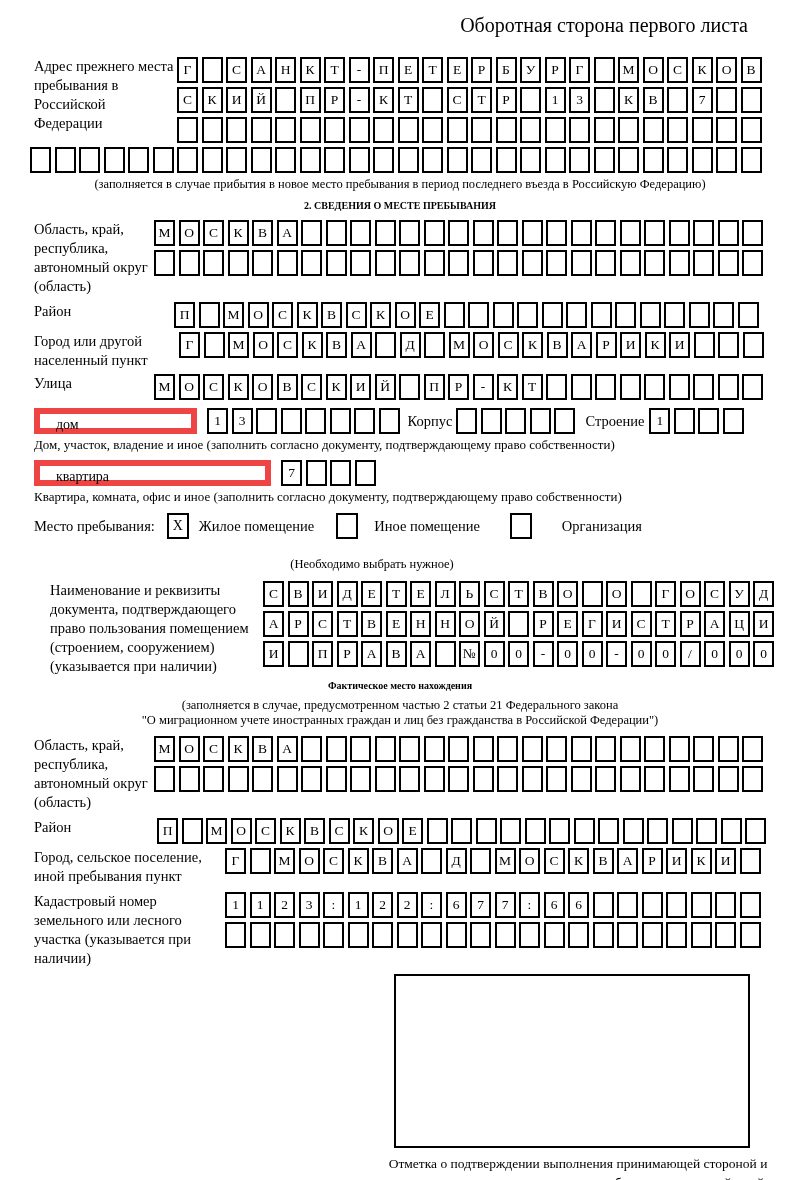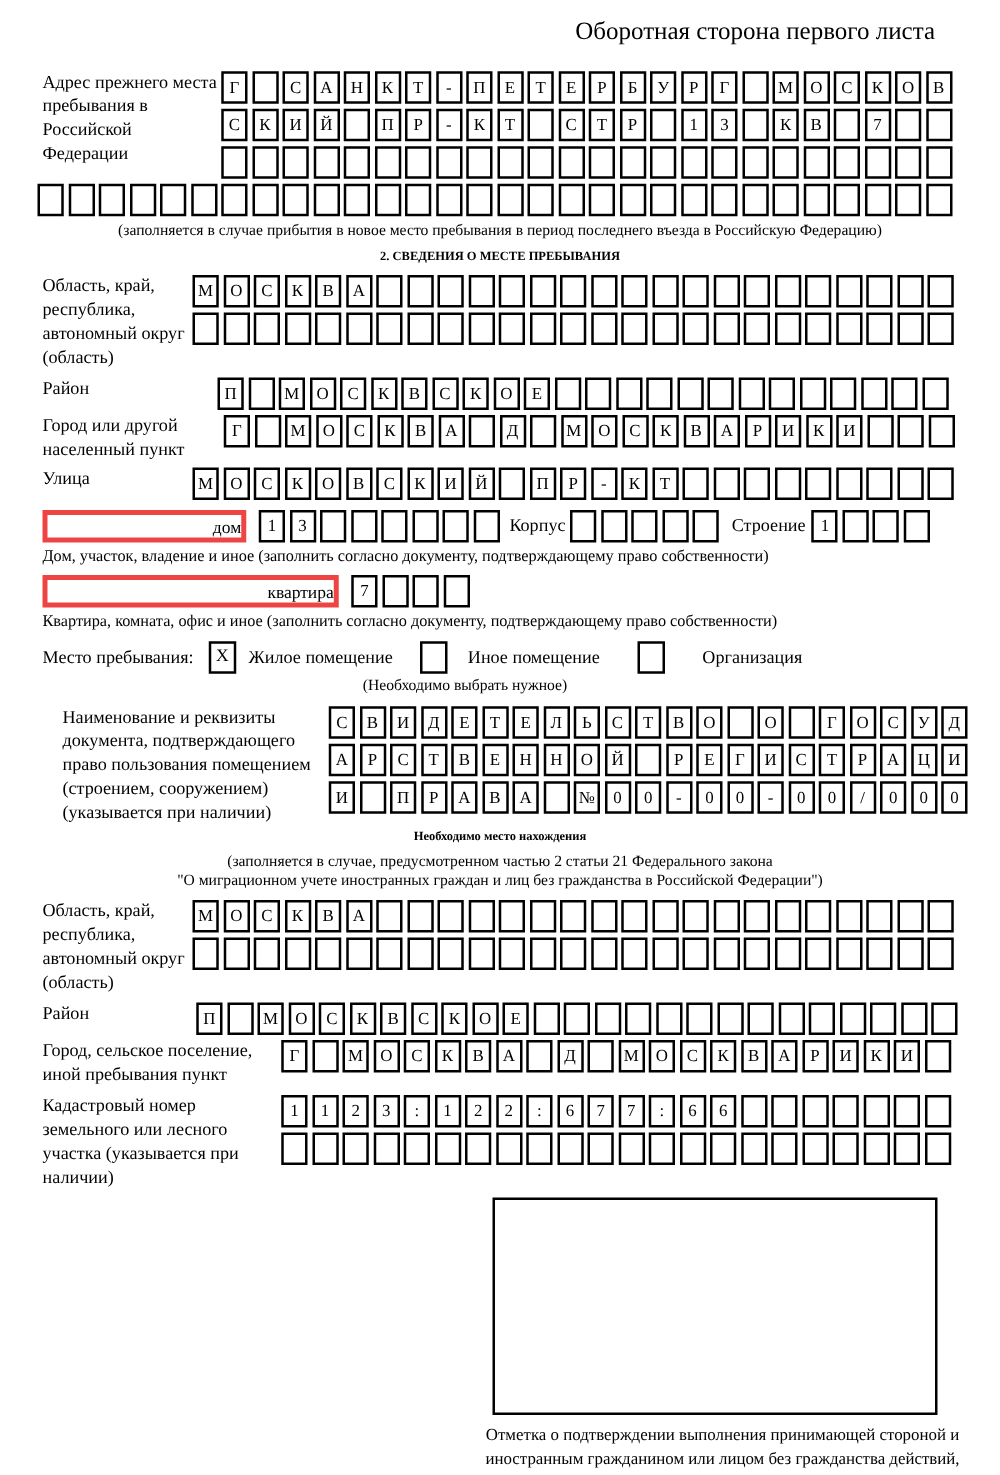--- a/index.html
+++ b/index.html
@@ -10,34 +10,34 @@
   .hdr{ text-align:right;font-size:20px;padding-right:18px;margin-bottom:20px;}
   .field{display:flex;align-items:flex-start;}
   .flabel{font-size:14.5px;line-height:19px;flex:0 0 auto;}
   .rows>.cellrow{margin-bottom:4px;}
   .cellrow{display:flex;gap:3.5px;}
   .cell{box-sizing:border-box;flex:0 0 21px;width:21px;height:26px;
         border:2px solid #000;font-size:13.5px;line-height:21px;text-align:center;}
   .note{text-align:center;font-size:12.5px;}
   .sec-title{text-align:center;font-weight:bold;font-size:10px;margin:6px 0 9px;}
   .caption{font-size:13px;line-height:16px;margin:3px 0 7px;}
-  .wbox{box-sizing:border-box;border:4px solid #ef4444;height:26px;text-align:right;
-        font-size:14px;line-height:21px;flex:0 0 auto;}
+  .wbox{box-sizing:border-box;border:6px solid #ef4444;height:26px;text-align:left;
+        font-size:14px;line-height:21px;flex:0 0 auto;padding-left:16px;}
   .inline-lbl{font-size:14.5px;line-height:26px;flex:0 0 auto;}
   .hrow{display:flex;align-items:flex-start;margin-bottom:2px;}
   .checkbox{box-sizing:border-box;width:22px;height:26px;border:2px solid #000;
             text-align:center;font-size:14px;line-height:21px;flex:0 0 auto;}
   .mb4{margin-bottom:4px;} .mb6{margin-bottom:6px;} .mb8{margin-bottom:8px;}
   .w143{width:143px;} .w120{width:120px;} .w140{width:140px;} .w145{width:145px;}
   .w213{width:213px;margin-left:16px;} .w123{width:123px;} .w191{width:191px;}
   .stamp-box{box-sizing:border-box;border:2px solid #000;width:356px;height:174px;
              margin:6px 0 6px 360px;}
   .stamp-cap{margin-left:342px;width:404px;text-align:center;font-size:13.5px;
              line-height:19px;}
-  .place-note{font-size:12.5px;margin:2px 0 9px 213px;width:250px;text-align:center;}
+  .place-note{font-size:12.5px;margin:18px 0 9px 213px;width:250px;text-align:center;}
 </style>
 </head>
 <body>
 
 <div class="sheet">
 
   <div class="hdr">Оборотная сторона первого листа</div>
 
   <div class="field">
     <div class="flabel w143">Адрес прежнего места пребывания в Российской Федерации</div>
@@ -437,21 +437,21 @@
           <div class="cell">0</div>
           <div class="cell">0</div>
           <div class="cell">/</div>
           <div class="cell">0</div>
           <div class="cell">0</div>
           <div class="cell">0</div>
         </div>
     </div>
   </div>
 
-  <div class="sec-title" style="margin:4px 0 7px;">Необходимо место нахождения</div>
+  <div class="sec-title" style="margin:4px 0 7px;">Фактическое место нахождения</div>
   <div class="note">(заполняется в случае, предусмотренном частью 2 статьи 21 Федерального закона</div>
   <div class="note mb8">"О миграционном учете иностранных граждан и лиц без гражданства в Российской Федерации")</div>
 
   <div class="field mb6">
     <div class="flabel w120">Область, край, республика, автономный округ (область)</div>
     <div class="rows">
       <div class="cellrow">
           <div class="cell">М</div>
           <div class="cell">О</div>
           <div class="cell">С</div>

